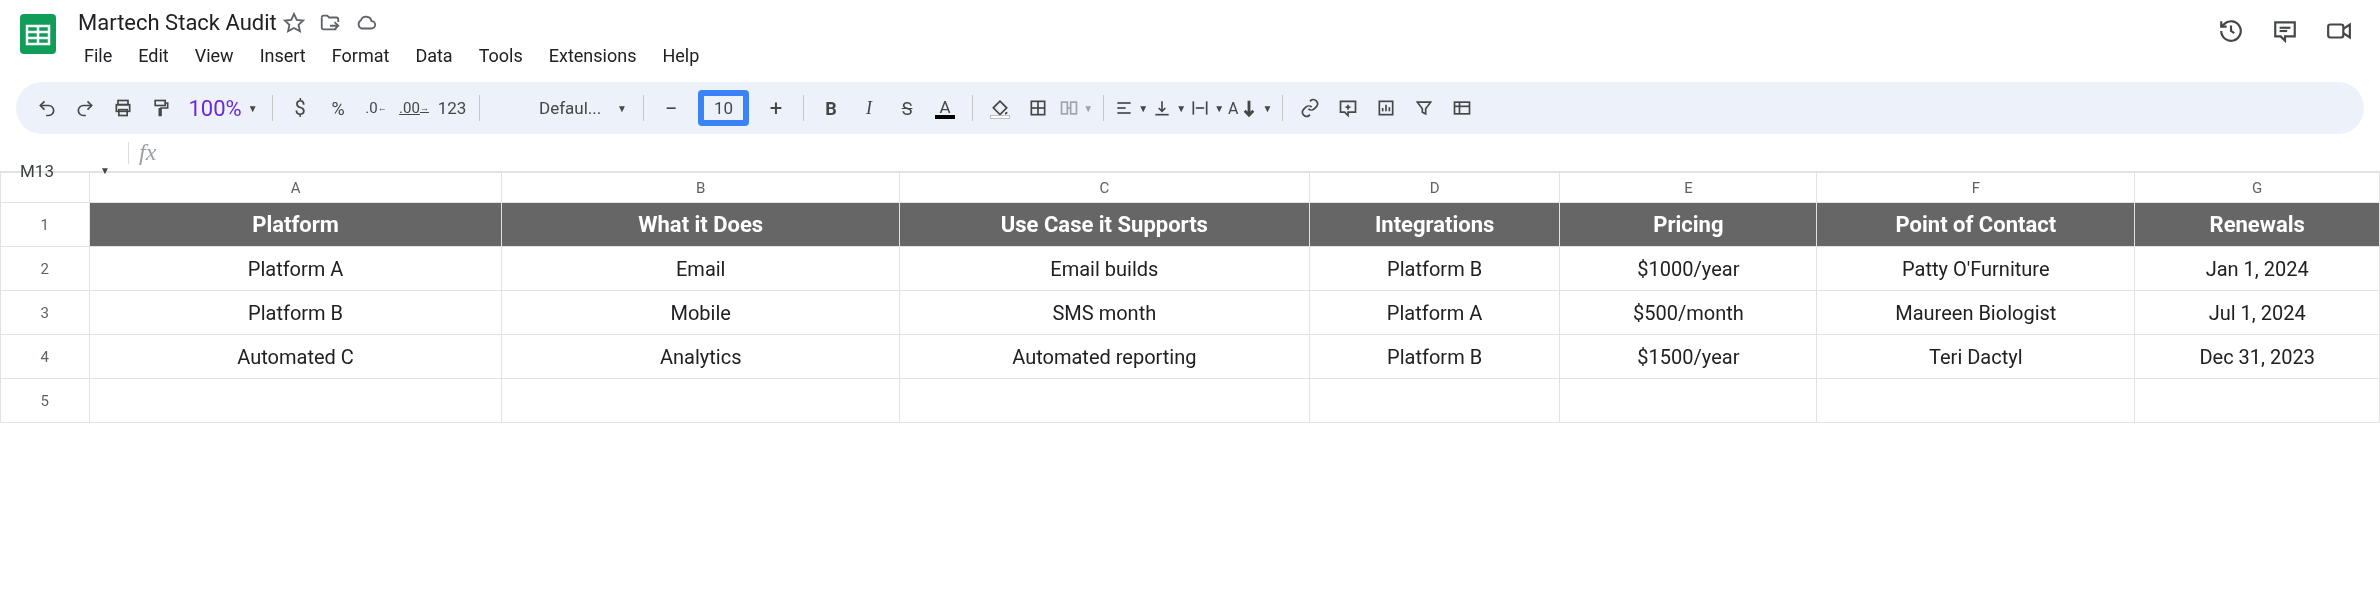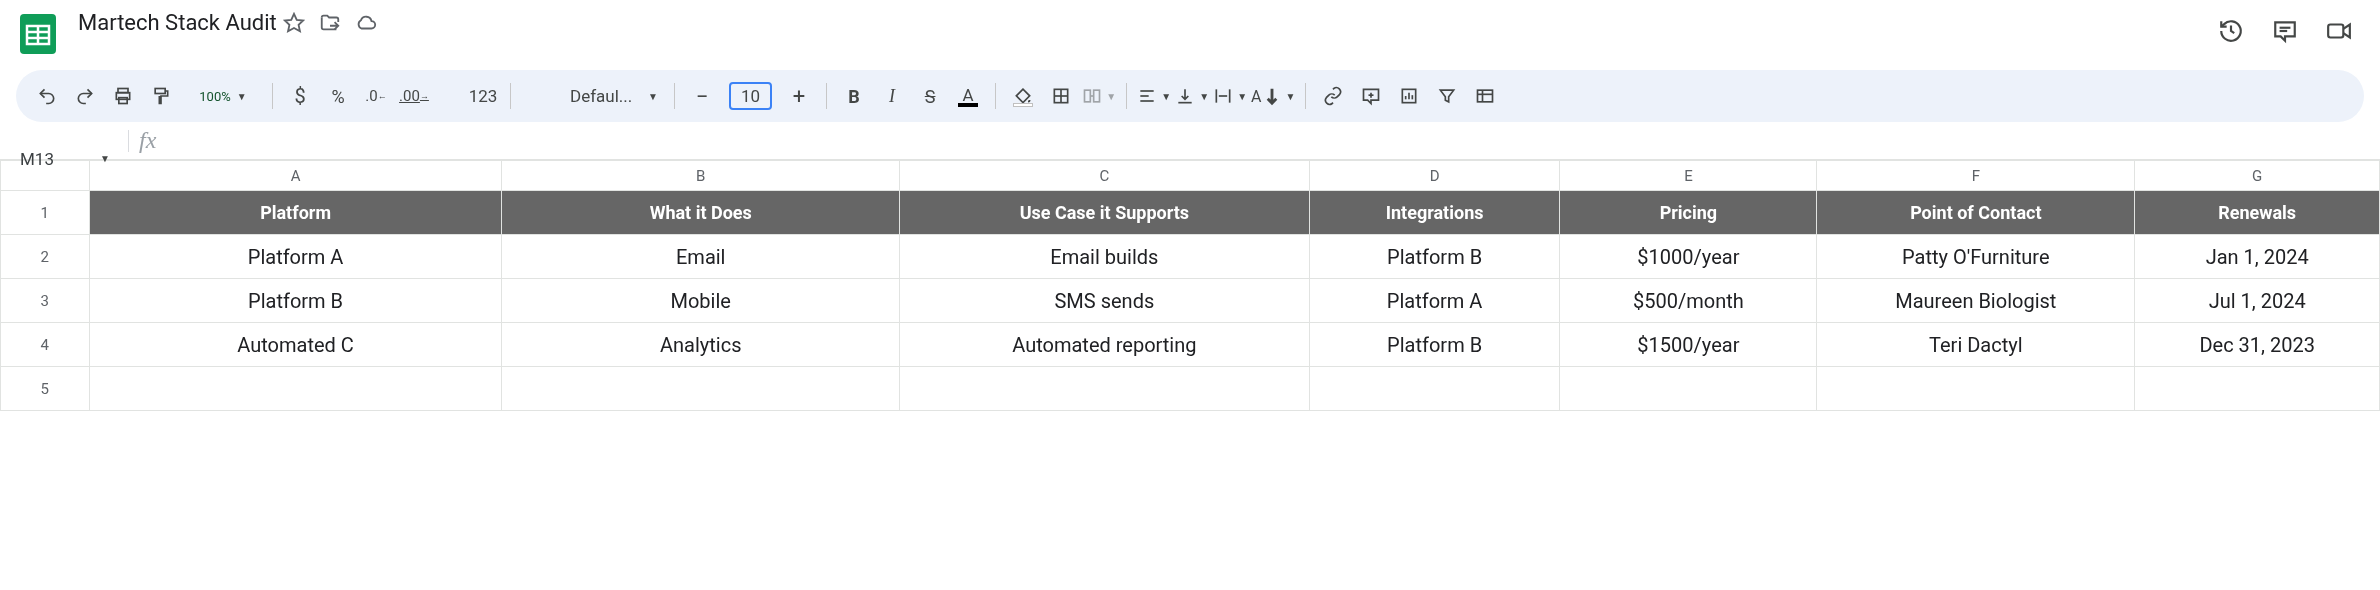--- a/index.html
+++ b/index.html
@@ -17,44 +17,44 @@
 .menus { display: flex; gap: 2px; margin-top: 2px; }
 .menu-item { padding: 6px 12px; font-size: 18px; color: #202124; border-radius: 4px; cursor: pointer; }
 .right-icons { display: flex; gap: 28px; align-items: center; padding-right: 12px; padding-top: 10px; }
 .right-icons .ricon { color: #444746; cursor: pointer; display: flex; }
 
 
 .toolbar { display: flex; align-items: center; background: #edf2fa; border-radius: 40px; margin: 10px 16px 0 16px; padding: 4px 14px; height: 52px; gap: 4px; }
 .tbtn { display: flex; align-items: center; justify-content: center; min-width: 34px; height: 34px; border-radius: 4px; cursor: pointer; color: #444746; font-size: 15px; }
 .tbtn svg { width: 20px; height: 20px; }
 .tsep { width: 1px; height: 26px; background: #c7c7c7; margin: 0 6px; }
-.zoom-val { font-size: 13px; color: #14532d; padding: 0 2px; }
+.zoom-val { font-size: 22px; color: #6d28d9; padding: 0 2px; }
 .dd-arrow { font-size: 10px; margin-left: 4px; color: #444746; }
 .font-select { font-size: 17px; color: #444746; padding: 0 6px; display: flex; align-items: center; min-width: 100px; margin-left: 43px; }
-.font-size-box { border: 2px solid #3b82f6; border-radius: 4px; padding: 2px 10px; font-size: 17px; color: #444746; margin: 0 6px; }
+.font-size-box { border: 6px solid #3b82f6; border-radius: 4px; padding: 2px 10px; font-size: 17px; color: #444746; margin: 0 6px; }
 .text-color-bar { width: 20px; height: 4px; background: #000; margin-top: -2px; }
 .fill-color-bar { width: 20px; height: 4px; background: #fff; border: 1px solid #c0c0c0; margin-top: -2px; }
 .tbtn.stacked { flex-direction: column; gap: 0; }
 
 
 .formula-row { display: flex; align-items: center; border-bottom: 1px solid #e1e3e1; height: 38px; padding: 0 0 0 12px; }
 .name-box { width: 106px; display: flex; align-items: center; font-size: 17px; color: #3c4043; padding: 0 8px; margin-top: 36px; }
 .name-box .dd-arrow { margin-left: auto; }
 .fx-sep { width: 1px; height: 22px; background: #dadce0; margin: 0 10px; }
 .fx-label { font-style: italic; color: #9aa0a6; font-size: 24px; font-family: serif; }
 .fx-input { flex: 1; font-size: 17px; color: #202124; padding: 0 8px; }
 
 
 .grid { display: table; border-collapse: collapse; width: 100%; }
 .grow { display: table-row; }
 .gcell { display: table-cell; border: 1px solid #e1e3e1; vertical-align: middle; text-align: center; font-size: 18px; height: 38px; }
 .col-header { background: #fff; color: #5f6368; font-size: 15px; height: 30px; }
 .row-header { background: #fff; color: #5f6368; font-size: 15px; width: 58px; }
 .corner { background: #fff; width: 58px; height: 30px; }
-.th-cell { background: #666666; color: #fff; font-weight: 700; font-size: 18px; height: 44px; }
+.th-cell { background: #666666; color: #fff; font-weight: 700; font-size: 22px; height: 44px; }
 .data-cell { font-size: 20px; color: #202124; height: 44px; }
 
 .colA { width: 270px; } .colB { width: 260px; } .colC { width: 268px; } .colD { width: 164px; } .colE { width: 168px; } .colF { width: 208px; } .colG { width: 160px; }
 
 .muted { opacity: 0.45; }
 </style>
 </head>
 <body>
 
 <div class="titlebar">
@@ -83,20 +83,31 @@
               <path d="M17 11l4 4-4 4M21 15h-9"></path>
             </svg>
           </span>
         <span class="ticon">
             <svg width="22" height="22" viewBox="0 0 24 24" fill="none" stroke="currentColor" stroke-width="2">
               <path d="M18 18a4 4 0 0 0 0-8 6 6 0 0 0-11.5-1A5 5 0 0 0 7 18z"></path>
             </svg>
           </span>
       </div>
     </div>
+    <div class="menus">
+      <div class="menu-item">File</div>
+      <div class="menu-item">Edit</div>
+      <div class="menu-item">View</div>
+      <div class="menu-item">Insert</div>
+      <div class="menu-item">Format</div>
+      <div class="menu-item">Data</div>
+      <div class="menu-item">Tools</div>
+      <div class="menu-item">Extensions</div>
+      <div class="menu-item">Help</div>
+    </div>
   </div>
   <div class="right-icons">
     <span class="ricon">
         <svg width="26" height="26" viewBox="0 0 24 24" fill="none" stroke="currentColor" stroke-width="2">
           <path d="M3 12a9 9 0 1 0 2.64-6.36L3 8"></path>
           <polyline points="3 3 3 8 8 8"></polyline>
           <polyline points="12 7 12 12 15 14"></polyline>
         </svg>
       </span>
     <span class="ricon">
@@ -143,21 +154,21 @@
     </div>
   <div class="tbtn" style="min-width:80px;">
       <span class="zoom-val">100%</span>
       <span class="dd-arrow">▼</span>
     </div>
   <div class="tsep"></div>
   <div class="tbtn" style="font-size:20px;">$</div>
   <div class="tbtn" style="font-size:18px;">%</div>
   <div class="tbtn" style="font-size:15px;">.0<sub style="font-size:9px;">←</sub></div>
   <div class="tbtn" style="font-size:15px;text-decoration:underline;">.00<sub style="font-size:9px;">→</sub></div>
-  <div class="tbtn" style="font-size:17px;margin-left:31px;">
+  <div class="tbtn" style="font-size:17px;">
       <span>123</span>
     </div>
   <div class="tsep"></div>
   <div class="tbtn font-select">
       <span>Defaul...</span>
       <span class="dd-arrow" style="margin-left:auto;">▼</span>
     </div>
   <div class="tsep"></div>
   <div class="tbtn" style="font-size:22px;">−</div>
   <div class="font-size-box">10</div>
@@ -298,21 +309,21 @@
     <div class="gcell data-cell">Email builds</div>
     <div class="gcell data-cell">Platform B</div>
     <div class="gcell data-cell">$1000/year</div>
     <div class="gcell data-cell">Patty O'Furniture</div>
     <div class="gcell data-cell">Jan 1, 2024</div>
   </div>
   <div class="grow">
     <div class="gcell row-header">3</div>
     <div class="gcell data-cell">Platform B</div>
     <div class="gcell data-cell">Mobile</div>
-    <div class="gcell data-cell">SMS sends</div>
+    <div class="gcell data-cell">SMS month</div>
     <div class="gcell data-cell">Platform A</div>
     <div class="gcell data-cell">$500/month</div>
     <div class="gcell data-cell">Maureen Biologist</div>
     <div class="gcell data-cell">Jul 1, 2024</div>
   </div>
   <div class="grow">
     <div class="gcell row-header">4</div>
     <div class="gcell data-cell">Automated C</div>
     <div class="gcell data-cell">Analytics</div>
     <div class="gcell data-cell">Automated reporting</div>

